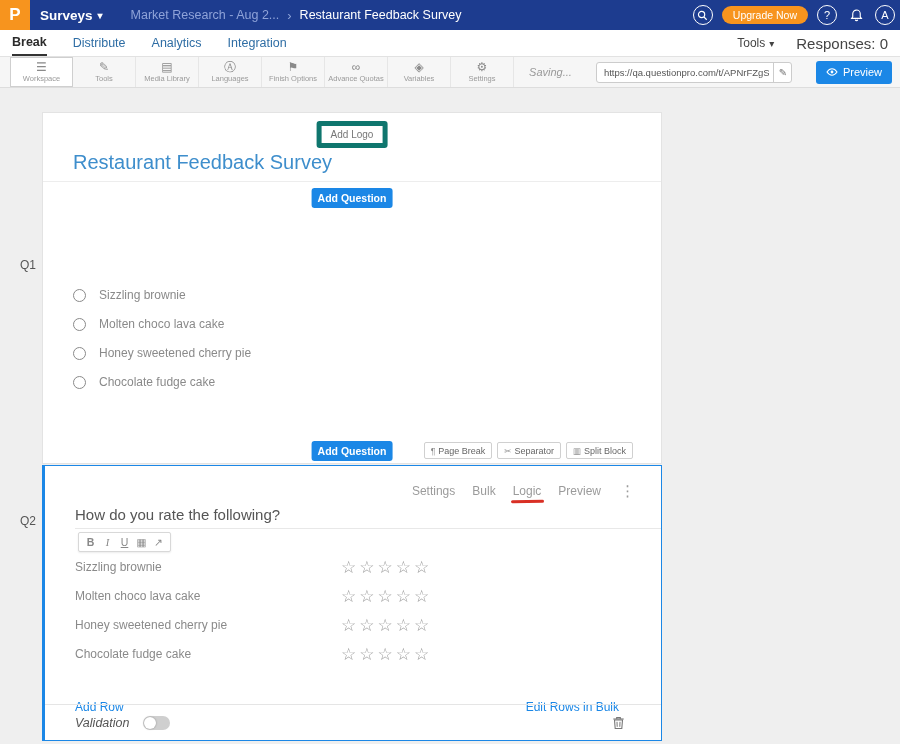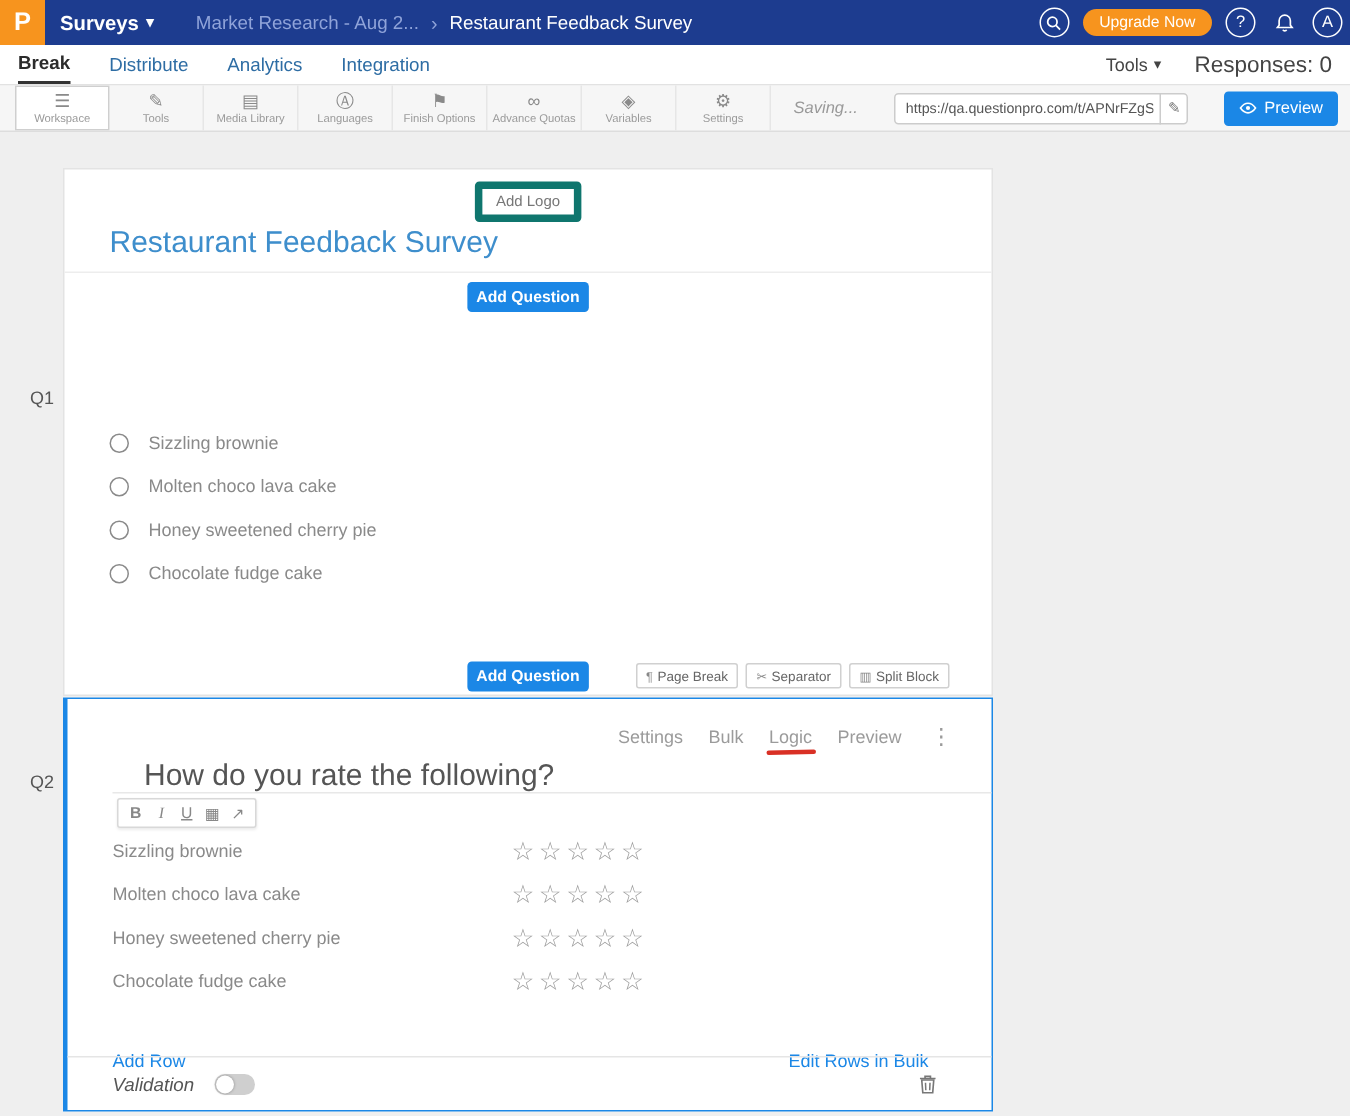--- a/index.html
+++ b/index.html
@@ -65,21 +65,21 @@
   .addq-bottom { position:absolute; left:50%; transform:translateX(-50%); top:0; }
   .blockbtns { position:absolute; right:28px; top:1px; display:flex; gap:5px; }
   .blockbtn { background:#fff; border:1px solid #d0d0d0; border-radius:2px; font-size:9px; color:#666; padding:2.5px 6px; display:flex; align-items:center; gap:3px; cursor:pointer; }
   .blockbtn .bicon { font-size:8.5px; color:#888; }
 
   
   .actions { position:absolute; top:16px; right:26px; display:flex; align-items:center; gap:17px; }
   .action { font-size:12px; color:#9b9b9b; cursor:pointer; position:relative; }
   .logic-underline { position:absolute; left:-2px; right:-2px; bottom:-4px; height:2.5px; background:#d93025; border-radius:2px; transform:rotate(-1deg); }
   .dotsmenu { font-size:15px; color:#9b9b9b; cursor:pointer; margin-left:2px; }
-  .q2text { position:absolute; top:40px; left:30px; font-size:20px; color:#555;margin-left:21px; }
+  .q2text { position:absolute; top:40px; left:30px; font-size:15px; color:#555; }
   .q2underline { position:absolute; top:62px; left:30px; width:586px; border-top:1px solid #e8e8e8; }
   .fmtbar { position:absolute; top:66px; left:33px; background:#fff; border:1px solid #d8d8d8; border-radius:2px; box-shadow:0 1px 2px rgba(0,0,0,.08); display:flex; align-items:center; height:20px; padding:0 3px; }
   .fmtbtn { width:17px; text-align:center; font-size:10.5px; color:#888; cursor:pointer; }
   .fmtbtn.b { font-weight:bold; } .fmtbtn.i { font-style:italic; font-family:"Liberation Serif", serif; } .fmtbtn.u { text-decoration:underline; }
   .ratingrow { position:absolute; left:30px; height:22px; display:flex; align-items:center; width:560px; }
   .rowlabel { font-size:12px; color:#8a8a8a; width:266px; }
   .stars { letter-spacing:3px; font-size:17px; color:#9e9e9e; cursor:pointer; }
   .linksrow { position:absolute; top:206px; left:30px; right:42px; display:flex; justify-content:space-between;margin-top:28px; }
   .bluelink { font-size:12px; color:#1b87e6; cursor:pointer; }
   .card2div { position:absolute; top:238px; left:0; width:100%; border-top:1px solid #e5e5e5; }

